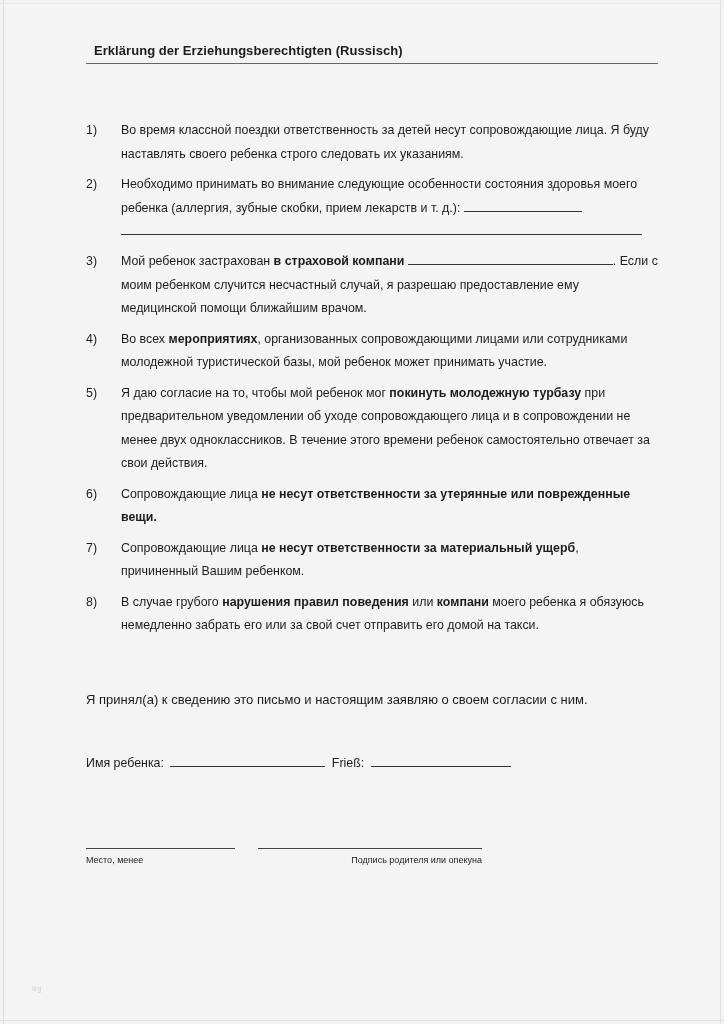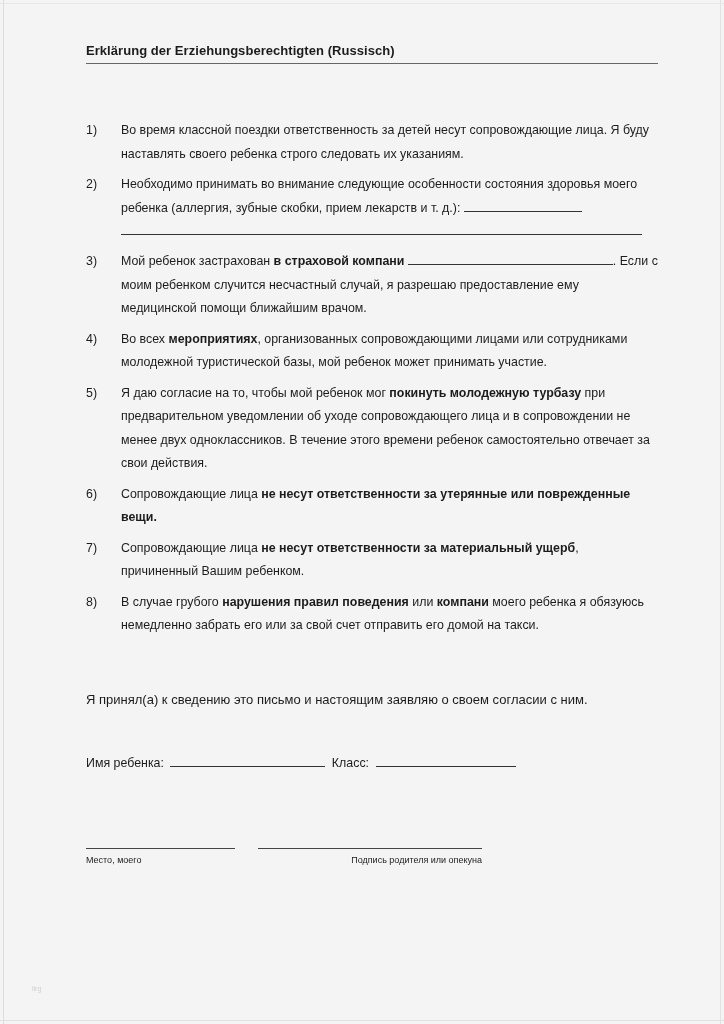--- a/index.html
+++ b/index.html
@@ -9,21 +9,21 @@
     font-family: "Liberation Sans", sans-serif;
     color: #1c1c1c;
     position: relative;
   }
   .page-edge-left { position: absolute; left: 3px; top: 0; bottom: 0; width: 1px; background: #dcdcdc; }
   .page-edge-right { position: absolute; right: 3px; top: 0; bottom: 0; width: 1px; background: #e2e2e2; }
   .page-edge-top { position: absolute; left: 0; right: 0; top: 3px; height: 1px; background: #e6e6e6; }
   .page-edge-bottom { position: absolute; left: 0; right: 0; bottom: 3px; height: 1px; background: #e0e0e0; }
 
   .header { position: absolute; left: 86px; top: 43px; width: 572px; }
-  .header-title { font-size: 13px; font-weight: bold; letter-spacing: 0.05px; }
+  .header-title { font-size: 13px; font-weight: bold; letter-spacing: 0.05px; margin-left: 8px; }
   .header-rule { height: 1px; background: #666; margin-top: 5px; }
 
   .items { position: absolute; left: 86px; top: 119px; width: 572px; }
   .item { display: flex; font-size: 12.4px; line-height: 23.5px; margin-bottom: 7px; }
   .item-num { width: 35px; flex: 0 0 35px; }
   .item-text { flex: 1; }
   .item-text b { font-weight: bold; }
   .blank { display: inline-block; border-bottom: 1px solid #333; height: 11px; vertical-align: baseline; }
   .full-blank { display: block; border-bottom: 1px solid #333; height: 14px; margin-bottom: 8px; width: 521px; }
 
@@ -85,27 +85,27 @@
       <div class="item-num">8)</div>
       <div class="item-text">В случае грубого <b>нарушения правил поведения</b> или <b>компани</b> моего ребенка я обязуюсь немедленно забрать его или за свой счет отправить его домой на такси.</div>
     </div>
   </div>
 
 <div class="ack">Я принял(а) к сведению это письмо и настоящим заявляю о своем согласии с ним.</div>
 
 <div class="name-line">
   <span>Имя ребенка:</span>
   <span class="blank" style="width:155px"></span>
-  <span>Класс:</span>
+  <span>Frieß:</span>
   <span class="blank" style="width:140px"></span>
 </div>
 
 <div class="sig sig-place">
   <div class="sig-rule"></div>
-  <div>Место, моего</div>
+  <div>Место, менее</div>
 </div>
 <div class="sig sig-parent">
   <div class="sig-rule"></div>
   <div>Подпись родителя или опекуна</div>
 </div>
 
 <div class="margin-mark">lirg</div>
 
 <div class="footer">
 </div>

